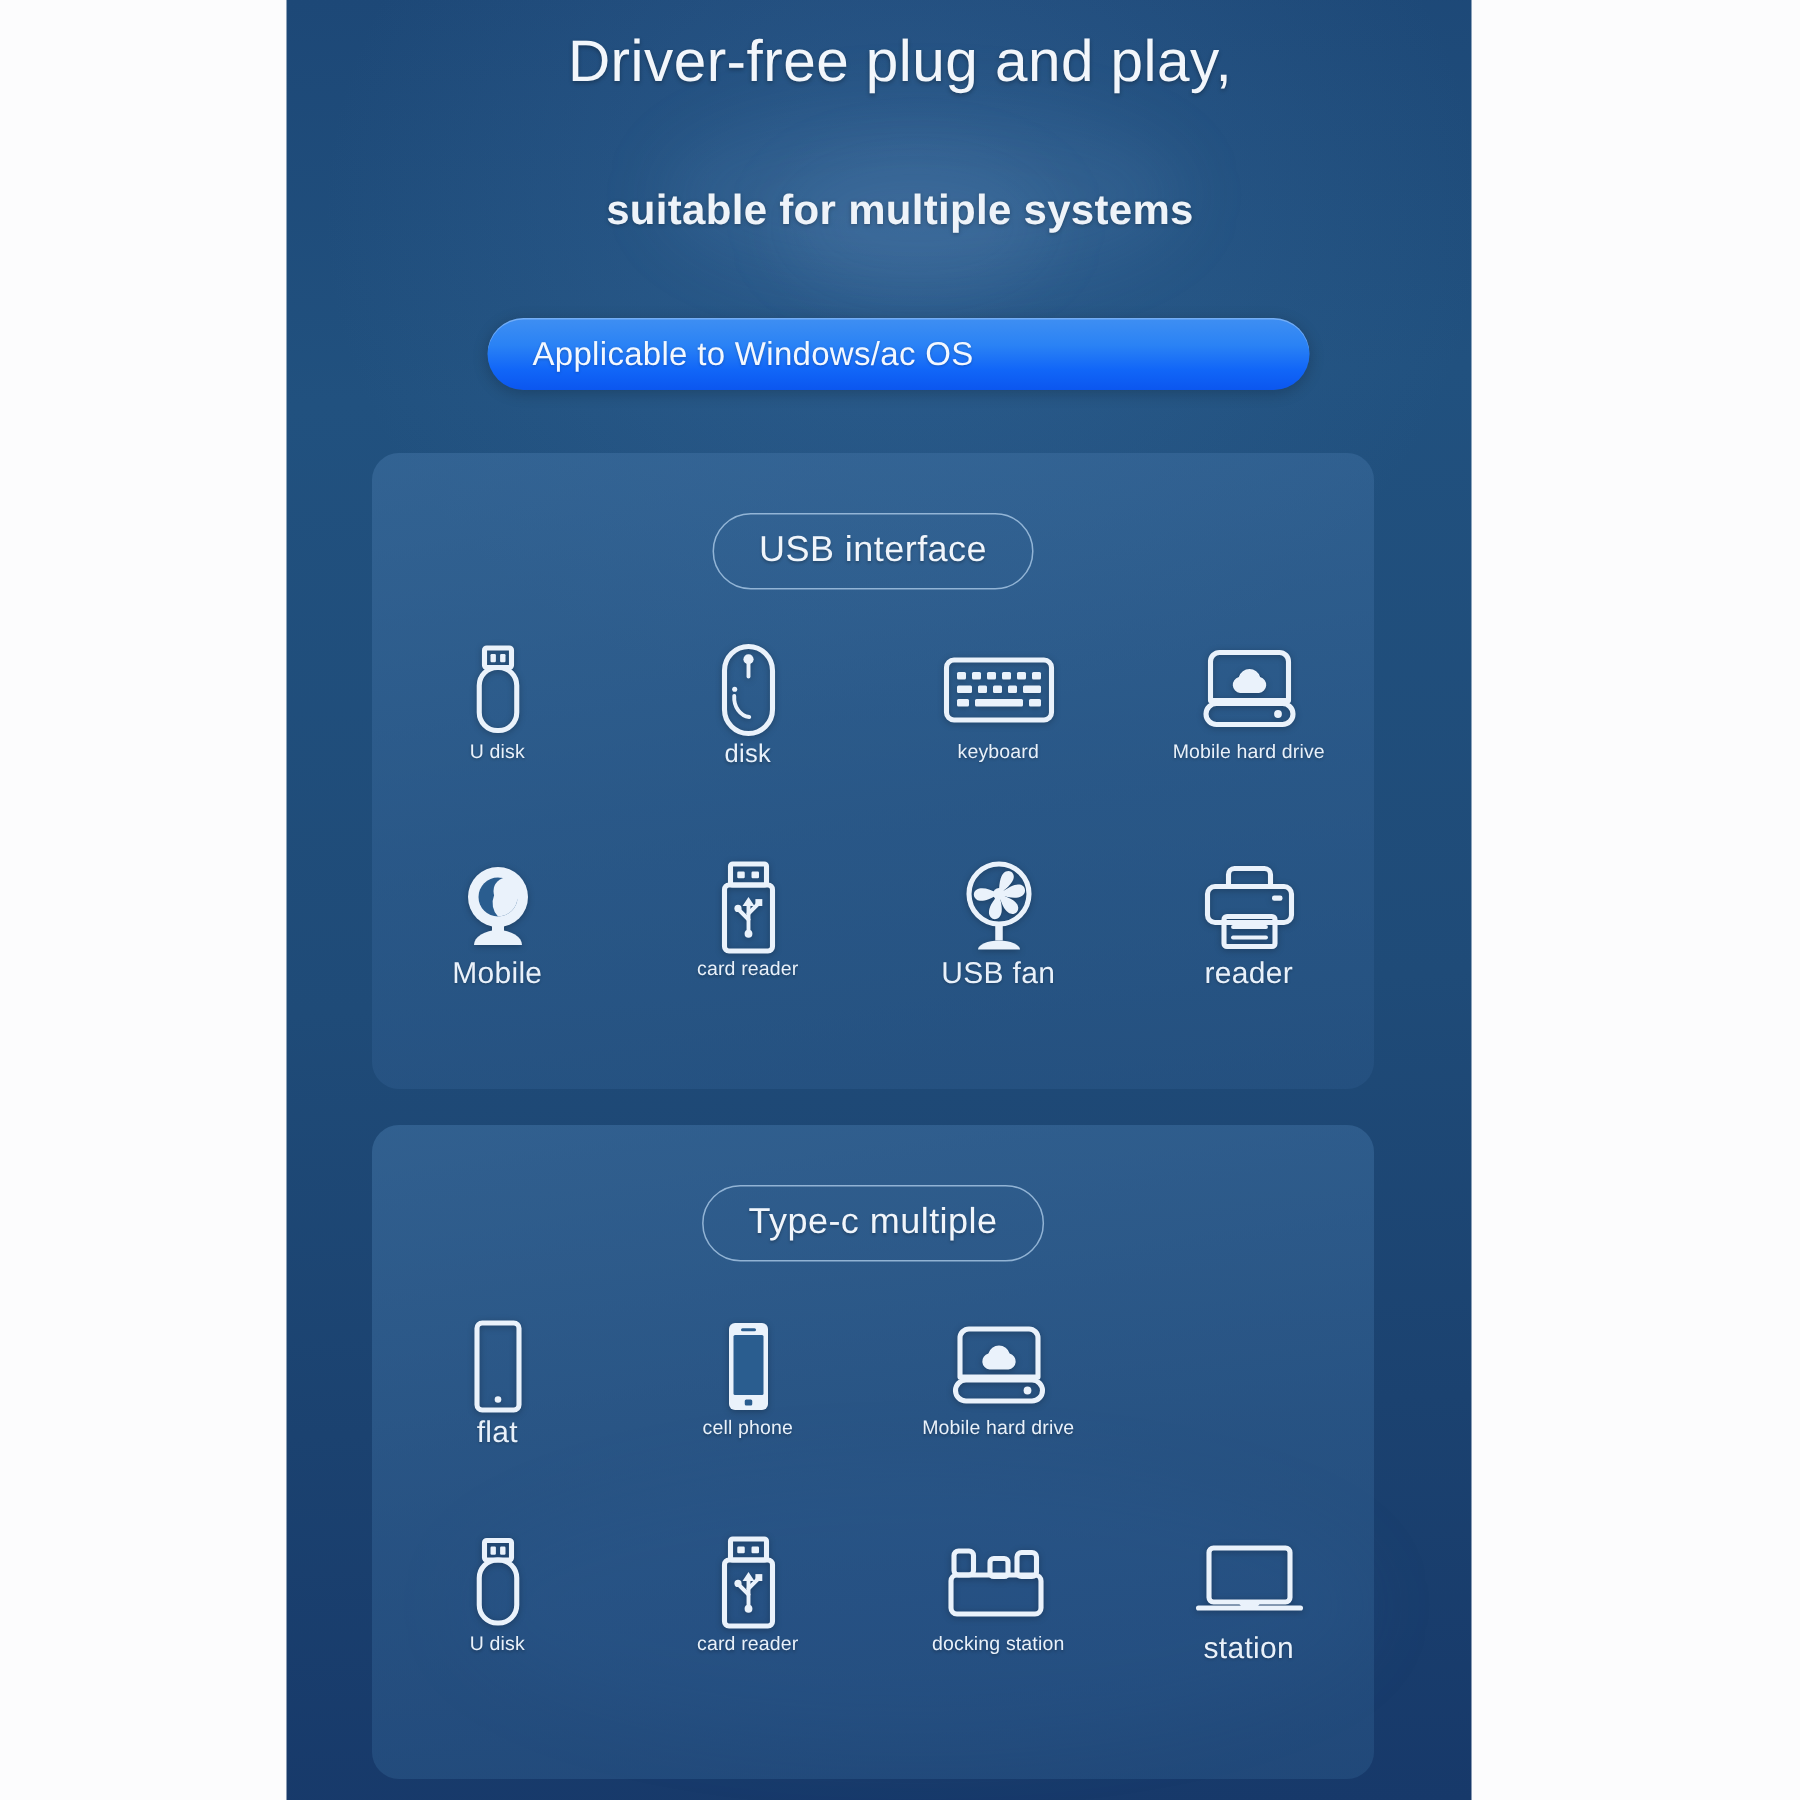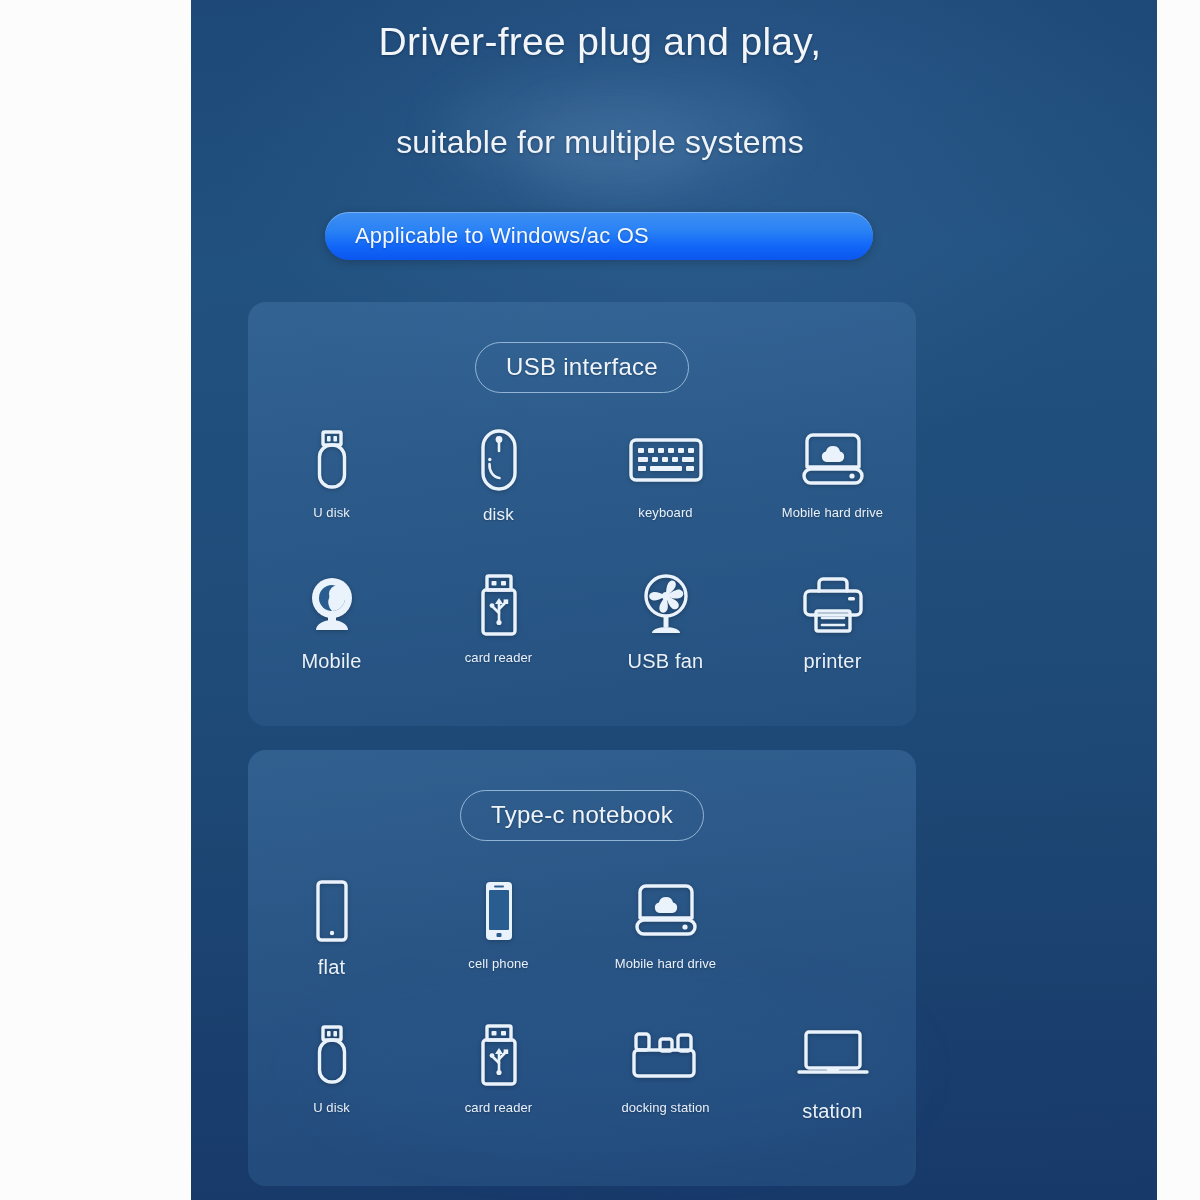--- a/index.html
+++ b/index.html
@@ -22,21 +22,21 @@
     position: absolute;
     left: 0; top: 0;
     width: 1200px; height: 1200px;
     background: #fcfcfd;
   }
 
   .content {
     position: absolute;
     left: 191px;
     top: 0;
-    width: 966px;
+    width: 790px;
     height: 1200px;
     background:
       radial-gradient(ellipse 70% 40% at 52% 12%, rgba(70,120,175,0.30) 0%, rgba(70,120,175,0.0) 70%),
       linear-gradient(178deg, #1d4877 0%, #21517f 22%, #1f4b78 55%, #1b4270 78%, #17396a 100%);
     overflow: hidden;
   }
 
   
   .bg-blob {
     position: absolute;
@@ -59,22 +59,22 @@
     font-weight: 400;
     letter-spacing: 0.3px;
     text-shadow: 0 1px 3px rgba(0,0,0,0.30);
   }
   .subhead {
     position: absolute;
     left: 0; top: 124px;
     width: 818px;
     text-align: center;
     color: #eef3f9;
-    font-size: 32px;
-    font-weight: 400;
+    font-size: 28px;
+    font-weight: 700;
     letter-spacing: 0.2px;
     text-shadow: 0 1px 3px rgba(0,0,0,0.28);
   }
 
   
   .os-pill {
     position: absolute;
     left: 134px;
     top: 212px;
     width: 548px;
@@ -141,21 +141,20 @@
     cursor: pointer;
   }
   .tile .glyph {
     height: 66px;
     display: flex;
     align-items: center;
     justify-content: center;
   }
   .tile svg { display: block; filter: drop-shadow(0 1px 2px rgba(0,0,0,0.26)); }
   .tile .caption {
-    margin-top: 12px;
     color: #e9f1fa;
     text-align: center;
     white-space: nowrap;
     text-shadow: 0 1px 2px rgba(0,0,0,0.25);
   }
   .cap-sm { font-size: 13px; letter-spacing: 0.1px; }
   .cap-md { font-size: 17px; letter-spacing: 0.2px; }
   .cap-lg { font-size: 20px; letter-spacing: 0.2px; }
 
   .stroke { fill: none; stroke: #eaf2fb; stroke-width: 3.4; stroke-linecap: round; stroke-linejoin: round; }
@@ -294,27 +293,27 @@
             <div class="glyph">
               <svg width="66" height="62" viewBox="0 0 66 62">
       <path class="stroke" d="M19 17 v-8 a4 4 0 0 1 4 -4 h20 a4 4 0 0 1 4 4 v8"></path>
       <rect class="stroke" x="5" y="17" width="56" height="24" rx="5"></rect>
       <rect class="solid" x="48" y="23" width="7" height="3.5" rx="1.5"></rect>
       <rect class="stroke" x="16" y="37" width="34" height="20" rx="2"></rect>
       <path class="stroke-thin" d="M22 44 h22"></path>
       <path class="stroke-thin" d="M22 51 h22"></path>
     </svg>
             </div>
-            <div class="caption cap-lg">printer</div>
+            <div class="caption cap-lg">reader</div>
           </div>
         </div>
     </div>
 
     <div class="card" id="card-typec">
-      <div class="card-title">Type-c notebook</div>
+      <div class="card-title">Type-c multiple</div>
       <div class="icon-grid" id="grid-typec-1">
           <div class="tile">
             <div class="glyph">
               <svg width="44" height="64" viewBox="0 0 44 64">
       <rect class="stroke" x="8" y="3" width="28" height="58" rx="3.5"></rect>
       <circle class="solid" cx="22" cy="54" r="2.2"></circle>
     </svg>
             </div>
             <div class="caption cap-lg">flat</div>
           </div>

